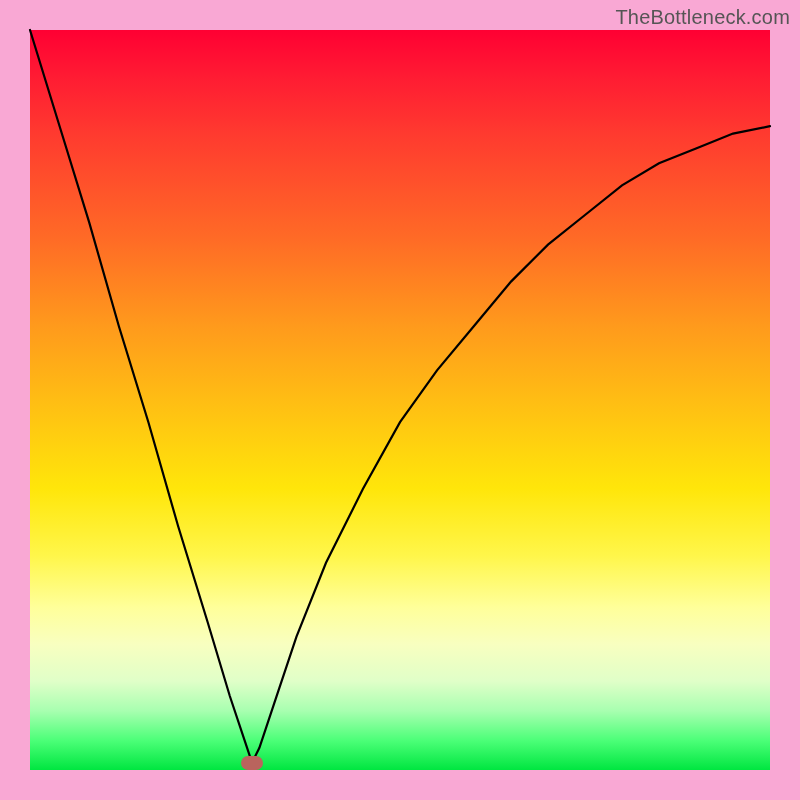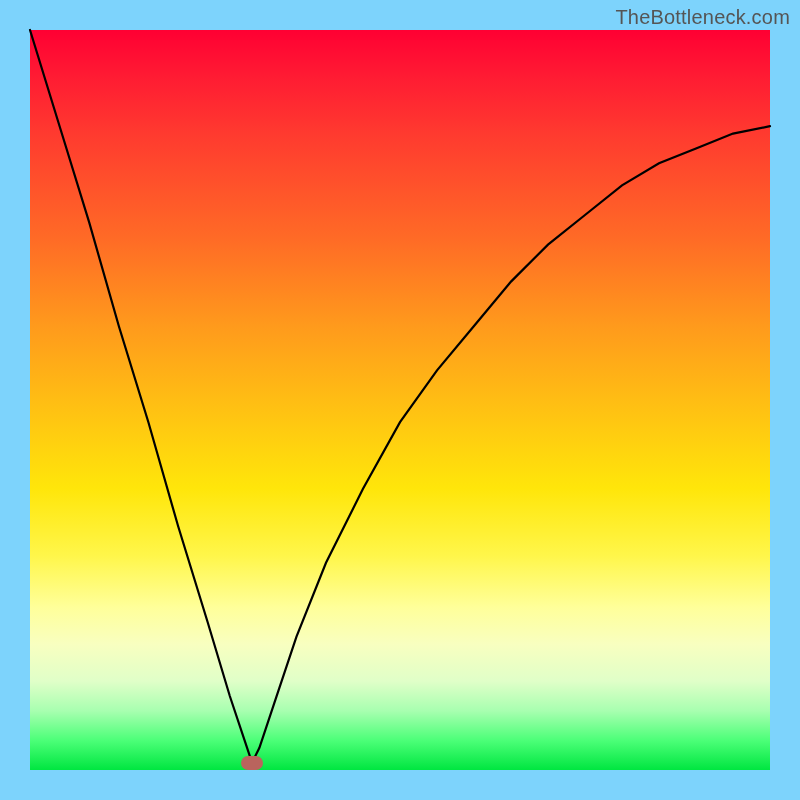--- a/index.html
+++ b/index.html
@@ -8,21 +8,21 @@
     width: 800px;
     height: 800px;
     overflow: hidden;
     background: #000;
     font-family: Arial, Helvetica, sans-serif;
   }
   .frame {
     position: relative;
     width: 800px;
     height: 800px;
-    background: #7dd3fc;
+    background: #f9a8d4;
   }
   .plot-area {
     position: absolute;
     left: 30px;
     top: 30px;
     width: 740px;
     height: 740px;
     
     background: linear-gradient(to bottom,
       #ff0033 0%,

